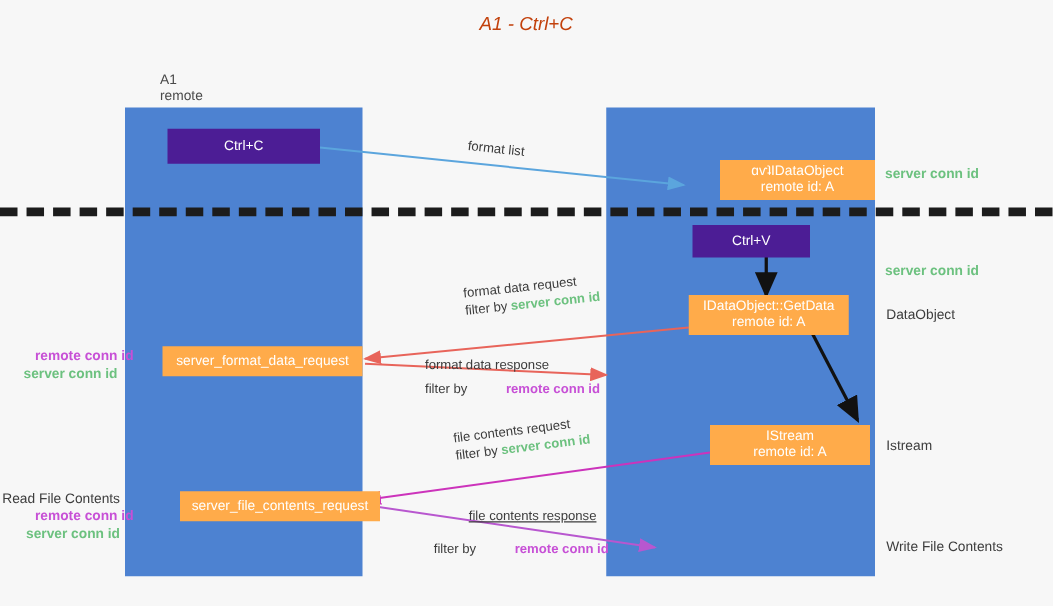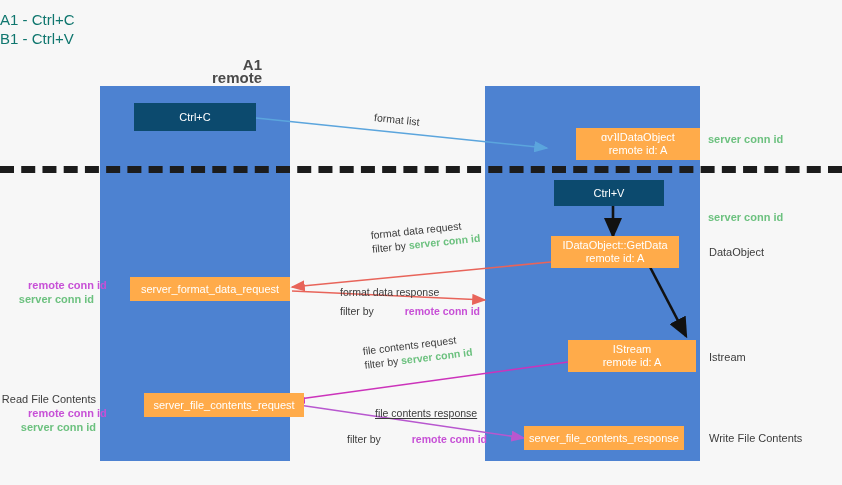--- a/index.html
+++ b/index.html
@@ -7,44 +7,44 @@
     width:842px;height:485px;
     background:#f7f7f7;
     font-family:"Liberation Sans", sans-serif;
     overflow:hidden;
   }
   #stage{position:relative;width:842px;height:485px;}
 
   
   .title{
     position:absolute;left:0;right:0;top:10px;
-    color:#0f766e;
-    font-size:15px;line-height:19px;
+    text-align:center;color:#c2410c;
+    font-size:15px;line-height:19px;font-style:italic;
   }
 
   
   .lane-head{
-    position:absolute;text-align:right;color:#4a4a4a;
-    font-size:15px;line-height:13px;font-weight:bold;
+    position:absolute;text-align:left;color:#4a4a4a;
+    font-size:11px;line-height:13px;
   }
 
   
   .lane{
     position:absolute;background:#4d82d1;
   }
 
   
   .node{
     position:absolute;box-sizing:border-box;
     display:flex;align-items:center;justify-content:center;
     text-align:center;color:#ffffff;font-size:11px;line-height:13px;
     padding:2px 4px;
   }
   .node.orange{background:#ffab4a;}
-  .node.green{background:#0c4a6e;}
+  .node.green{background:#4c1d95;}
   .node .l2{display:block;}
 
   
   .dashed-sep{
     position:absolute;left:0;top:166px;width:842px;height:0;
     border-top:7px dashed #1c1c1c;
   }
 
   
   .side-label{
@@ -66,21 +66,20 @@
 
   svg.wires{position:absolute;left:0;top:0;width:842px;height:485px;}
 </style>
 </head>
 <body>
 
 <div id="stage">
 
   <div class="title">
     <div>A1 - Ctrl+C</div>
-    <div>B1 - Ctrl+V</div>
   </div>
 
   <div class="lane-head" style="left:128px;top:58px;width:134px;">
     <div>A1</div>
     <div>remote</div>
   </div>
 
   <div class="lane" style="left:100px;top:86px;width:190px;height:375px;"></div>
   <div class="lane" style="left:485px;top:86px;width:215px;height:375px;"></div>
 
@@ -120,21 +119,21 @@
 
   <div class="node green" style="left:134px;top:103px;width:122px;height:28px;">
     <span>Ctrl+C</span>
   </div>
 
   <div class="node orange" style="left:576px;top:128px;width:124px;height:32px;flex-direction:column;">
     <span>ɑⱱʇIDataObject</span>
     <span class="l2">remote id: A</span>
   </div>
 
-  <div class="node green" style="left:554px;top:180px;width:110px;height:26px;">
+  <div class="node green" style="left:554px;top:180px;width:94px;height:26px;">
     <span>Ctrl+V</span>
   </div>
 
   <div class="node orange" style="left:551px;top:236px;width:128px;height:32px;flex-direction:column;">
     <span>IDataObject::GetData</span>
     <span class="l2">remote id: A</span>
   </div>
 
   <div class="node orange" style="left:568px;top:340px;width:128px;height:32px;flex-direction:column;">
     <span>IStream</span>
@@ -143,23 +142,20 @@
 
   <div class="node orange" style="left:130px;top:277px;width:160px;height:24px;">
     <span>server_format_data_request</span>
   </div>
 
 
   <div class="node orange" style="left:144px;top:393px;width:160px;height:24px;">
     <span>server_file_contents_request</span>
   </div>
 
-  <div class="node orange" style="left:524px;top:426px;width:160px;height:24px;">
-    <span>server_file_contents_response</span>
-  </div>
 
   <div class="dashed-sep"></div>
 
   <div class="anno" style="left:375px;top:110px;transform:rotate(6deg);">
     <span>format list</span>
   </div>
 
   <div class="anno" style="left:370px;top:228px;transform:rotate(-6deg);">
     <div>format data request</div>
     <div><span>filter by </span><span class="em c-green">server conn id</span></div>

